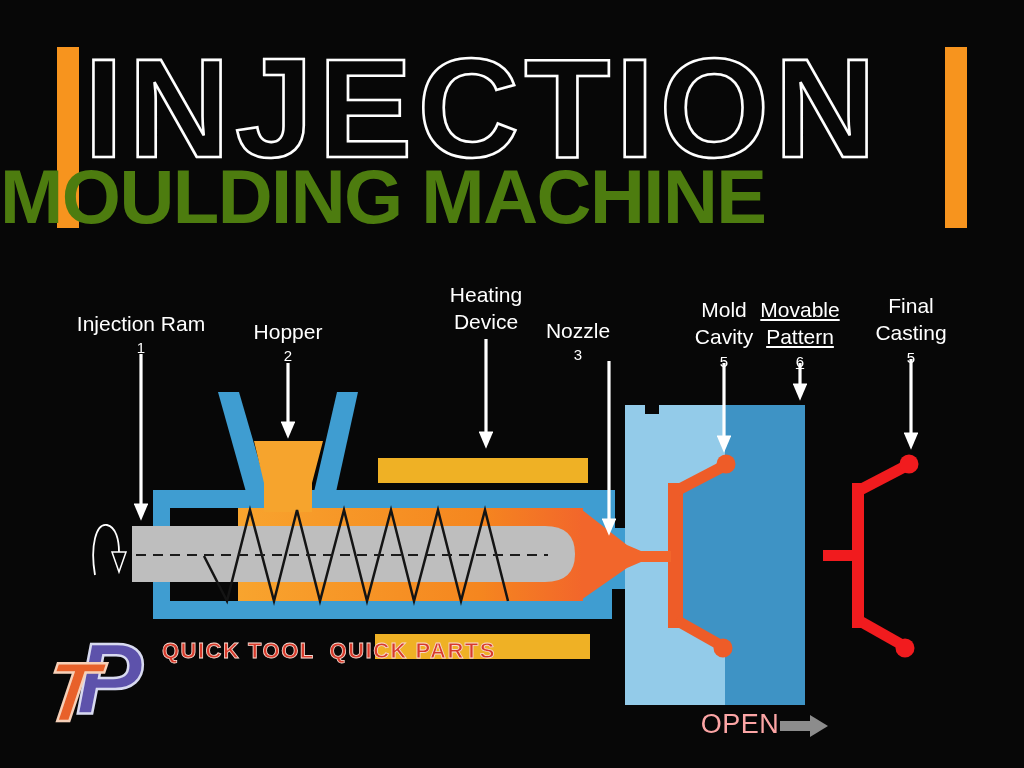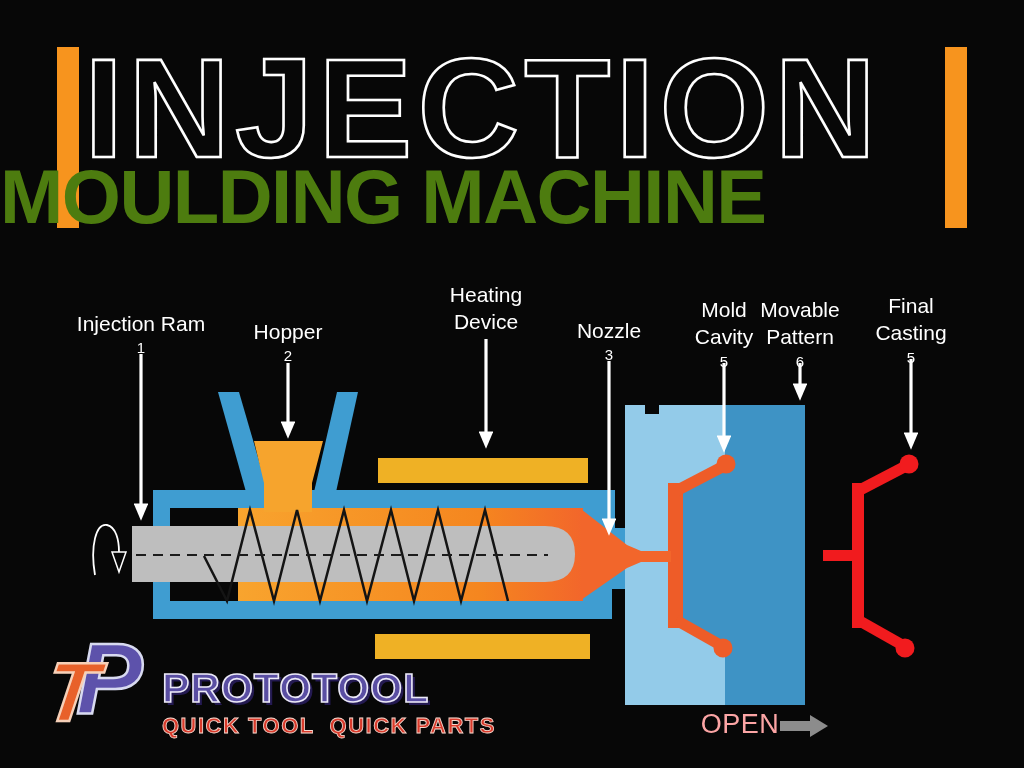--- a/index.html
+++ b/index.html
@@ -145,43 +145,42 @@
     <span class="num">1</span>
   </div>
   <div class="dlabel" style="left:228px;top:318px;width:120px;">
     <span>Hopper</span>
     <span class="num">2</span>
   </div>
   <div class="dlabel" style="left:438px;top:281px;width:96px;align-items:flex-end;">
     <span>Heating Device</span>
     <span class="num"></span>
   </div>
-  <div class="dlabel" style="left:559px;top:317px;width:100px;justify-content:flex-end;">
+  <div class="dlabel" style="left:528px;top:317px;width:100px;justify-content:flex-end;">
     <span>Nozzle</span>
     <span class="num">3</span>
   </div>
   <div class="dlabel" style="left:684px;top:296px;width:80px;">
     <span>Mold Cavity</span>
     <span class="num">5</span>
   </div>
-  <div class="dlabel" style="left:755px;top:296px;width:90px;">
+  <div class="dlabel" style="left:755px;top:296px;width:90px;text-decoration:underline;">
     <span>Movable Pattern</span>
     <span class="num">6</span>
   </div>
   <div class="dlabel" style="left:866px;top:292px;width:90px;">
     <span>Final Casting</span>
     <span class="num">5</span>
   </div>
 
   <div class="open-label">OPEN</div>
 
   <div class="logo">
     <div class="monogram">
       <span class="mono-p">P</span>
       <span class="mono-t">T</span>
     </div>
     <div class="logo-text">
-      <div class="brand">PROTOTOOL</div>
       <div class="tagline">QUICK TOOL  QUICK PARTS</div>
     </div>
   </div>
 
 </div>
 
 </body></html>

